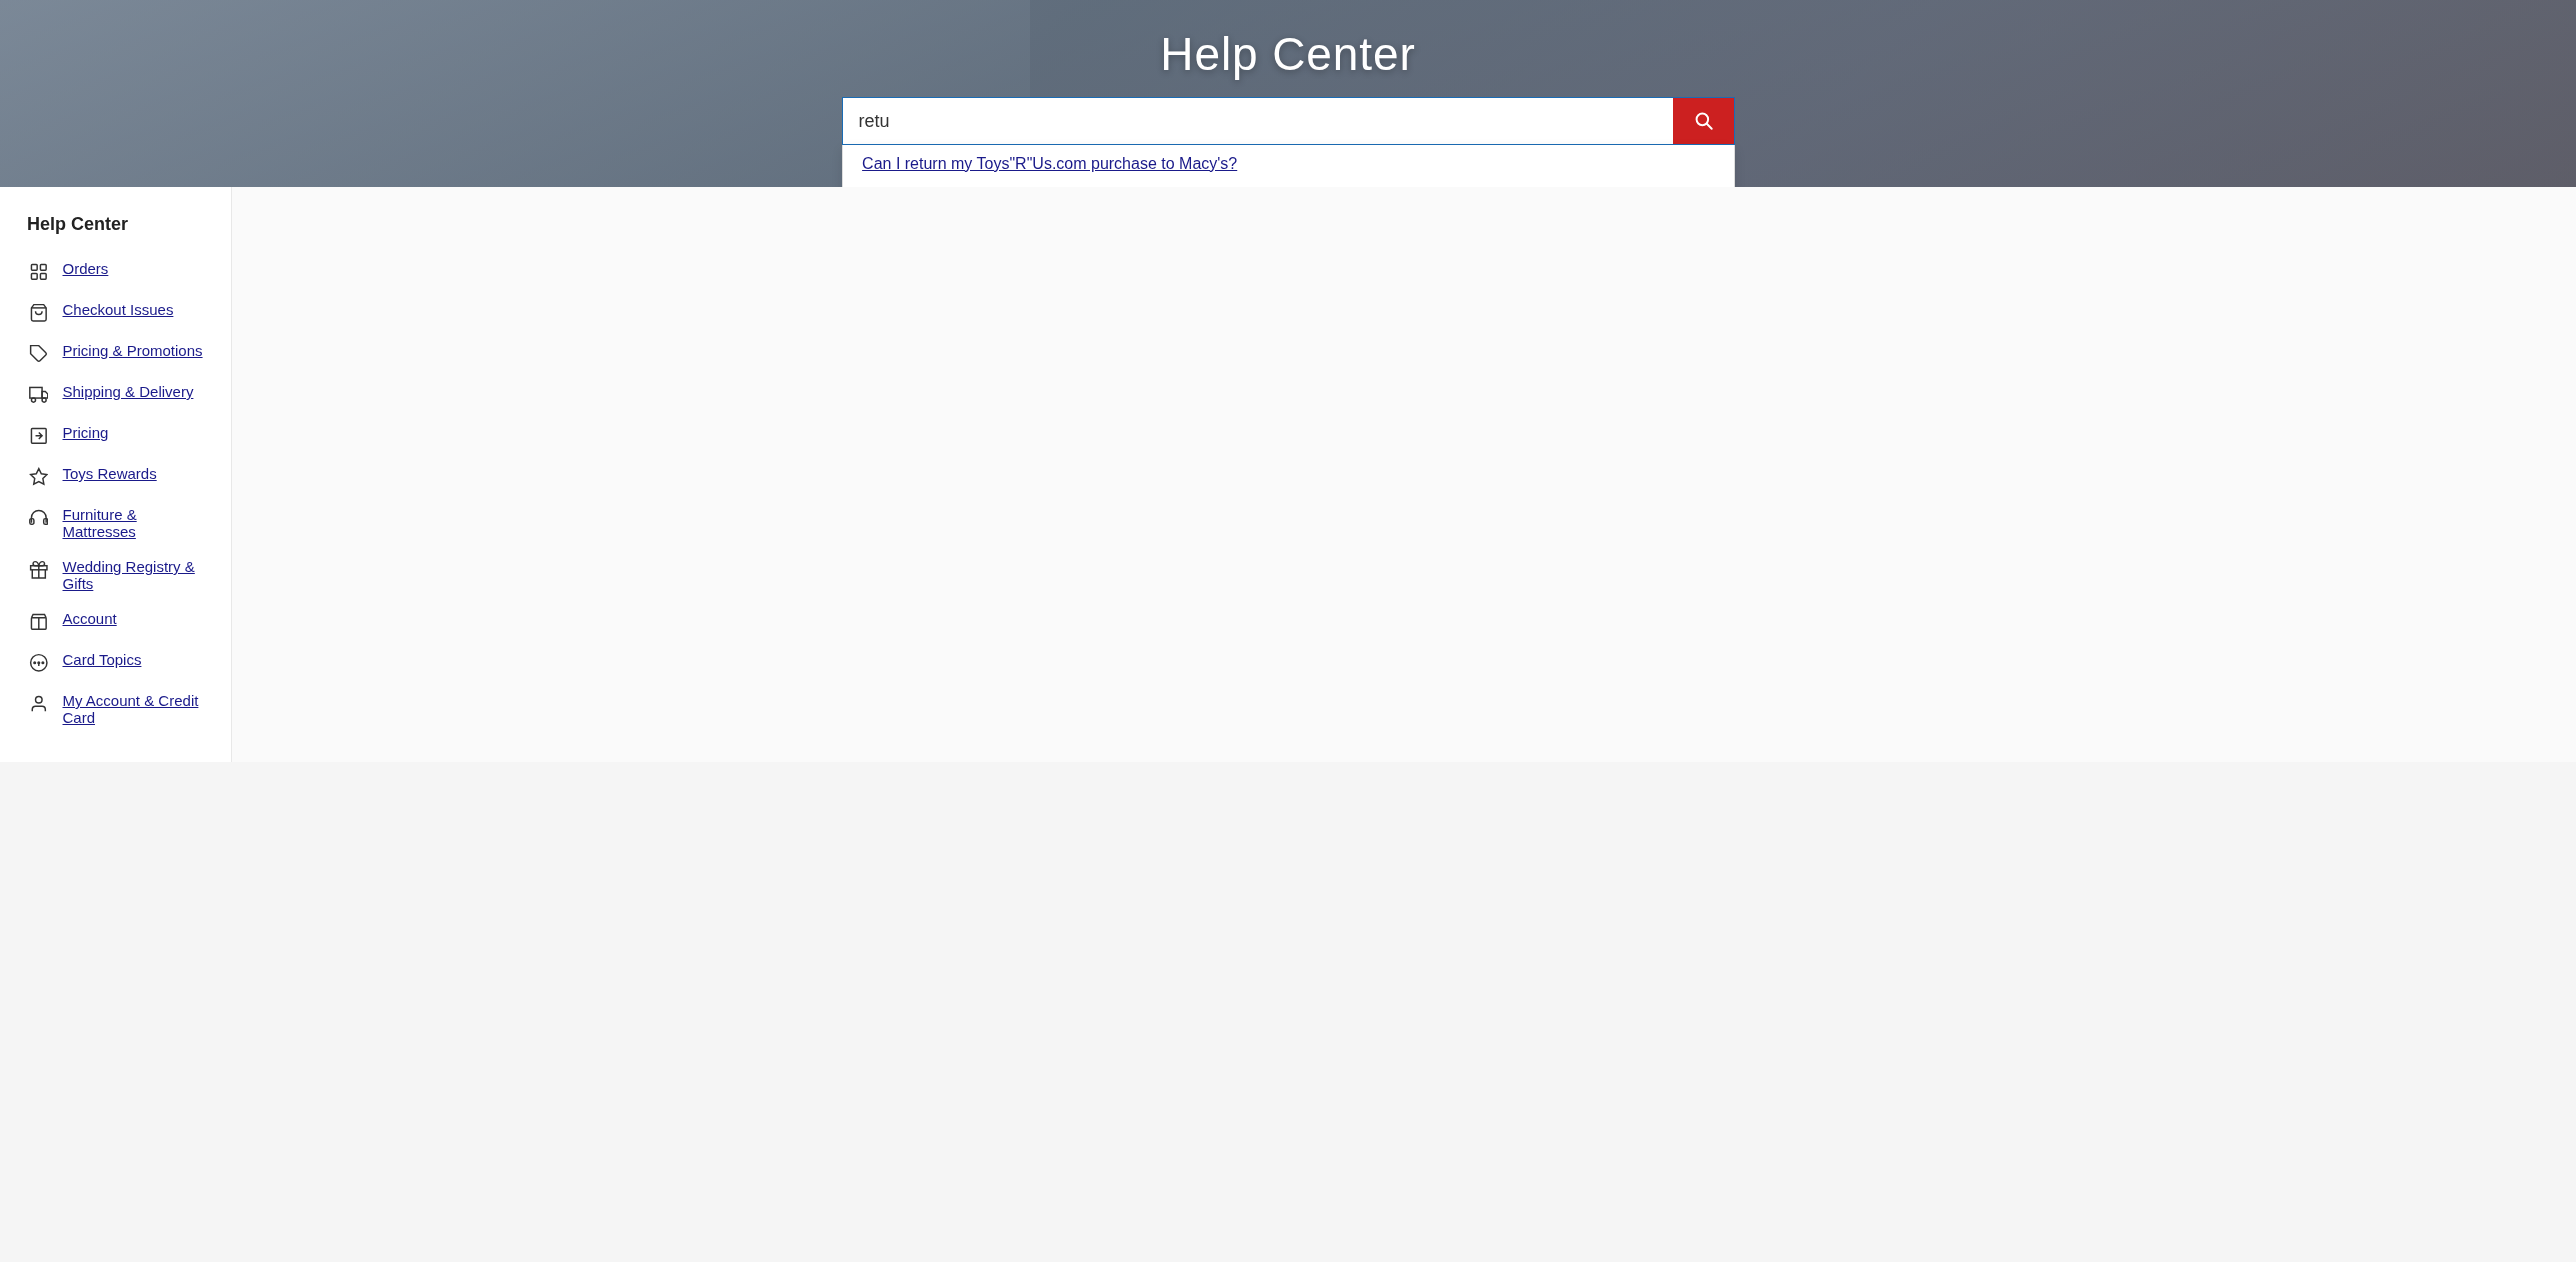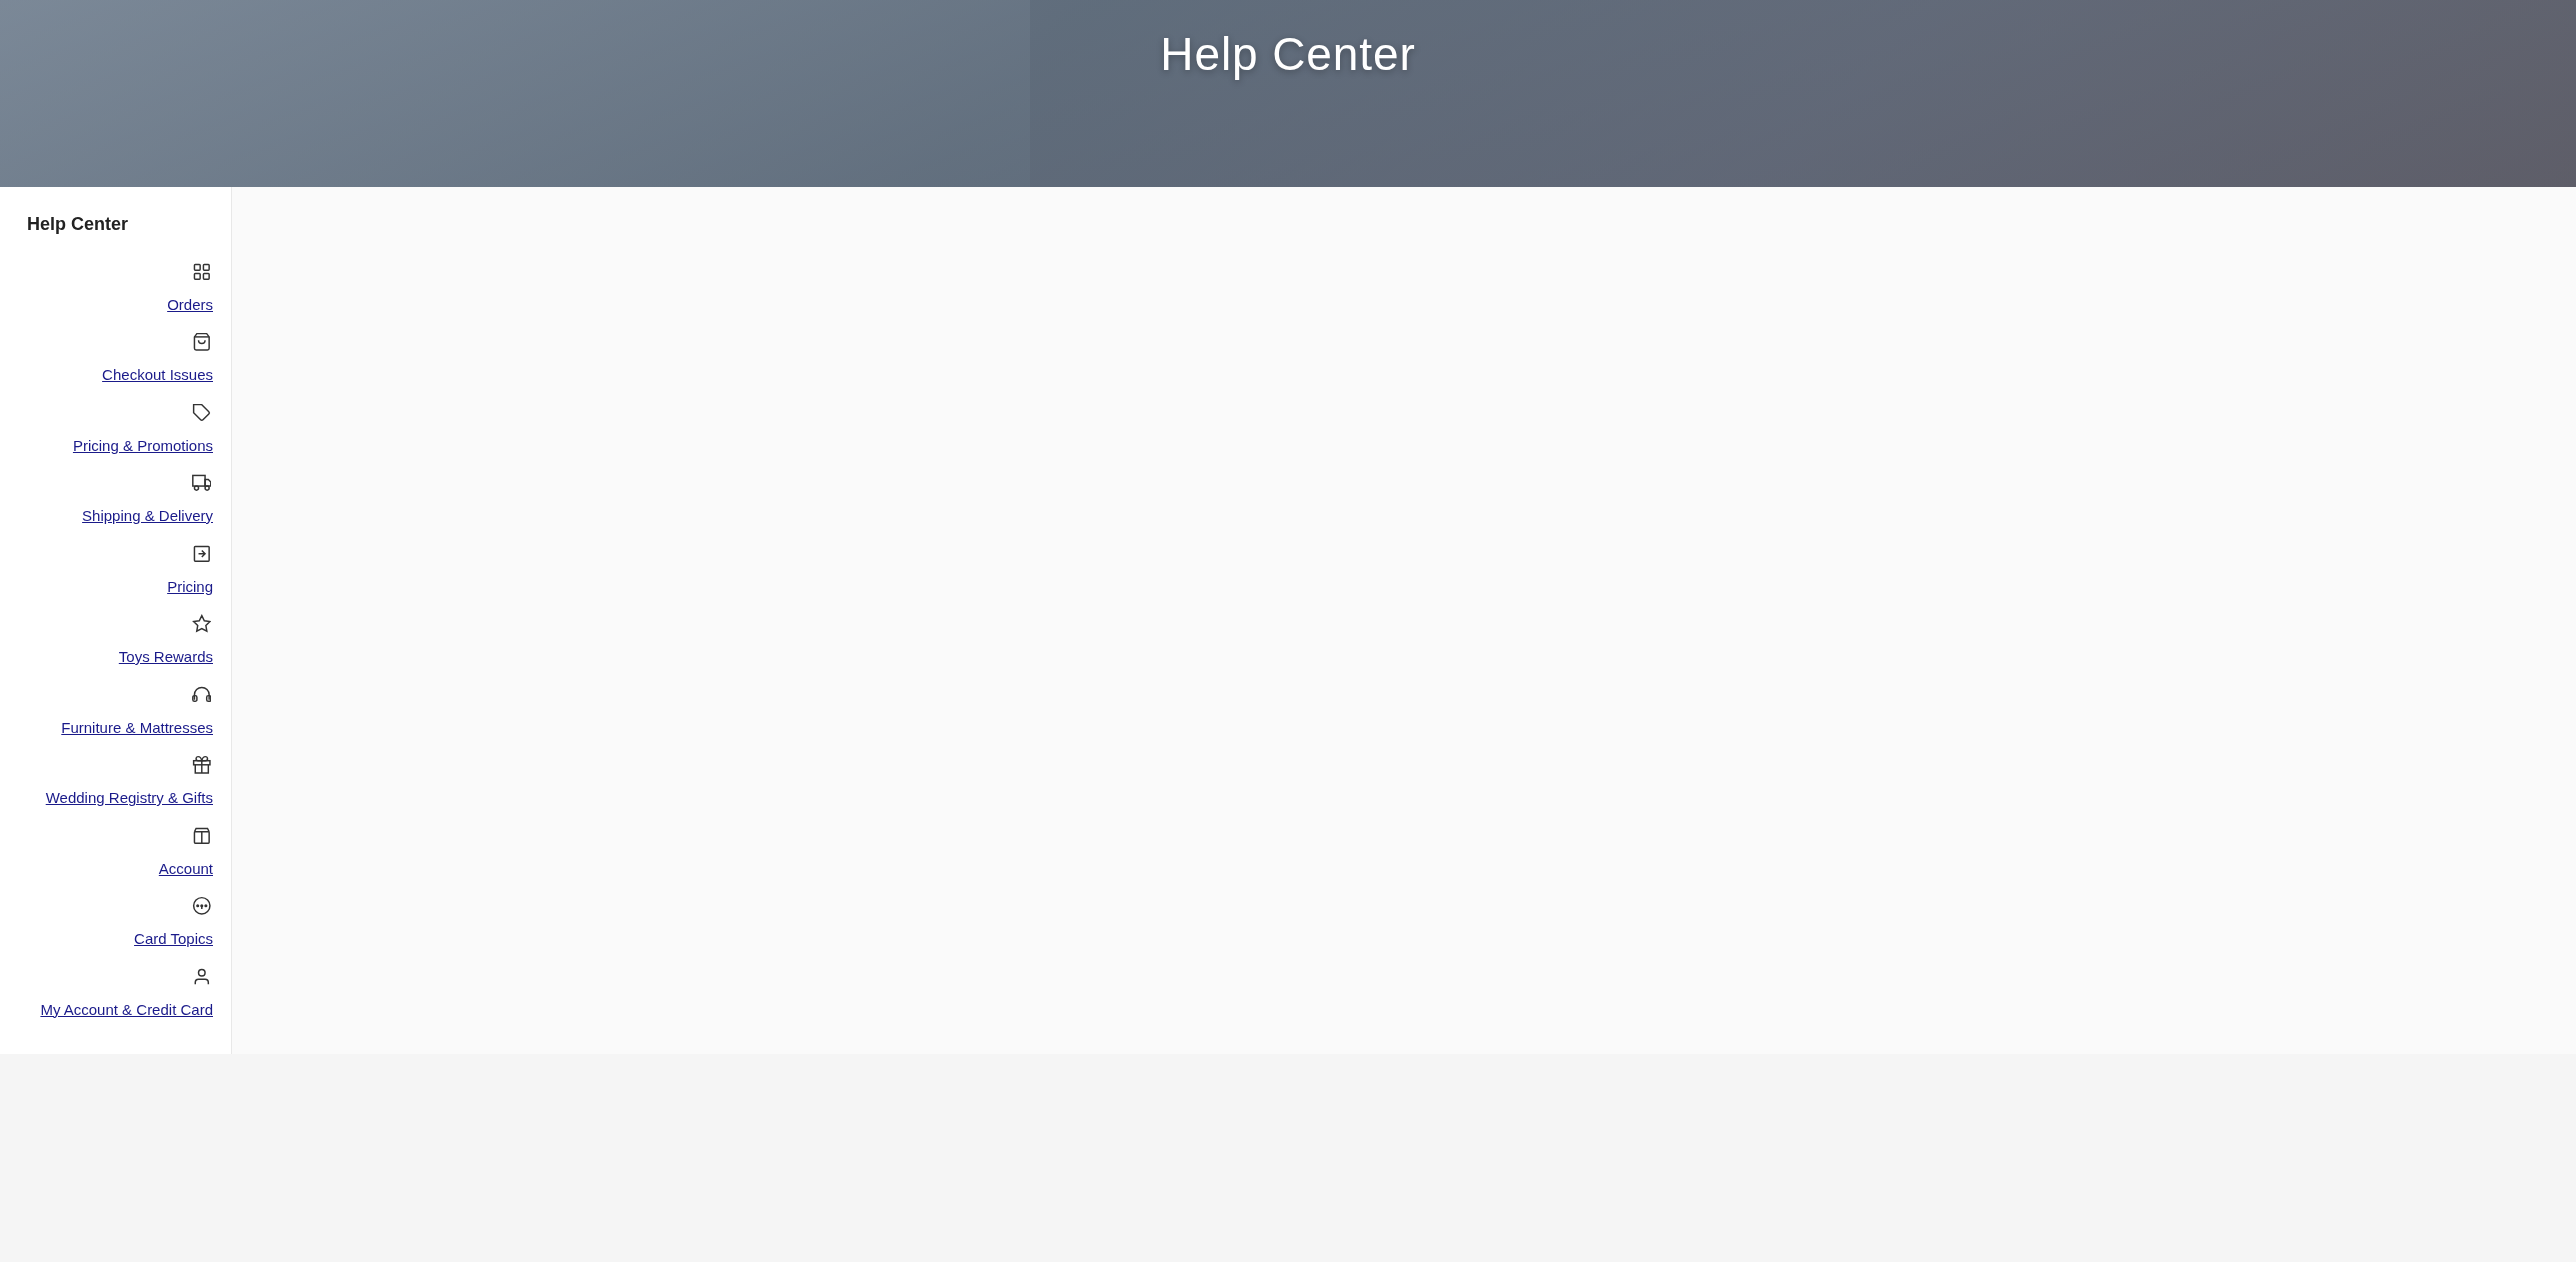--- a/index.html
+++ b/index.html
@@ -119,24 +119,23 @@
     }
     .sidebar-title {
       font-size: 18px;
       font-weight: 700;
       color: #222;
       margin-bottom: 16px;
     }
     .sidebar-nav { list-style: none; }
     .sidebar-nav li {
       display: flex;
-      align-items: flex-end;
+      align-items: flex-start;
       gap: 12.5px;
       padding: 9px 0;
-      flex-direction: column;
     }
     .sidebar-nav li a {
       color: #1a1a8a;
       text-decoration: underline;
       font-size: 15px;
       cursor: pointer;
     }
     .sidebar-icon {
       width: 23px;
       height: 23px;
@@ -156,20 +155,36 @@
   </style>
 </head>
 <body>
 
 <div class="hero">
   <div class="hero-figures">
     <div class="hero-fig-left"></div>
     <div class="hero-fig-right"></div>
   </div>
   <h1 class="hero-title">Help Center</h1>
+  <div class="search-container">
+    <div class="search-bar">
+      <input class="search-input" type="text" value="retu" style="">
+      <button class="search-btn">
+        <svg viewBox="0 0 24 24">
+          <circle cx="10.5" cy="10.5" r="6.5" stroke="white" stroke-width="2.2" fill="none"></circle>
+          <line x1="15.5" y1="15.5" x2="21" y2="21" stroke="white" stroke-width="2.2" stroke-linecap="round"></line>
+        </svg>
+      </button>
+    </div>
+    <div class="dropdown">
+      <button class="dropdown-item">Can I return my Toys"R"Us.com purchase to Macy's?</button>
+      <button class="dropdown-item">Need to make a Return? It's Easy!</button>
+
+    </div>
+  </div>
 </div>
 
 <div class="main-layout">
 
   <aside class="sidebar">
     <div class="sidebar-title">Help Center</div>
     <ul class="sidebar-nav">
 
       <li>
         <span class="sidebar-icon">

